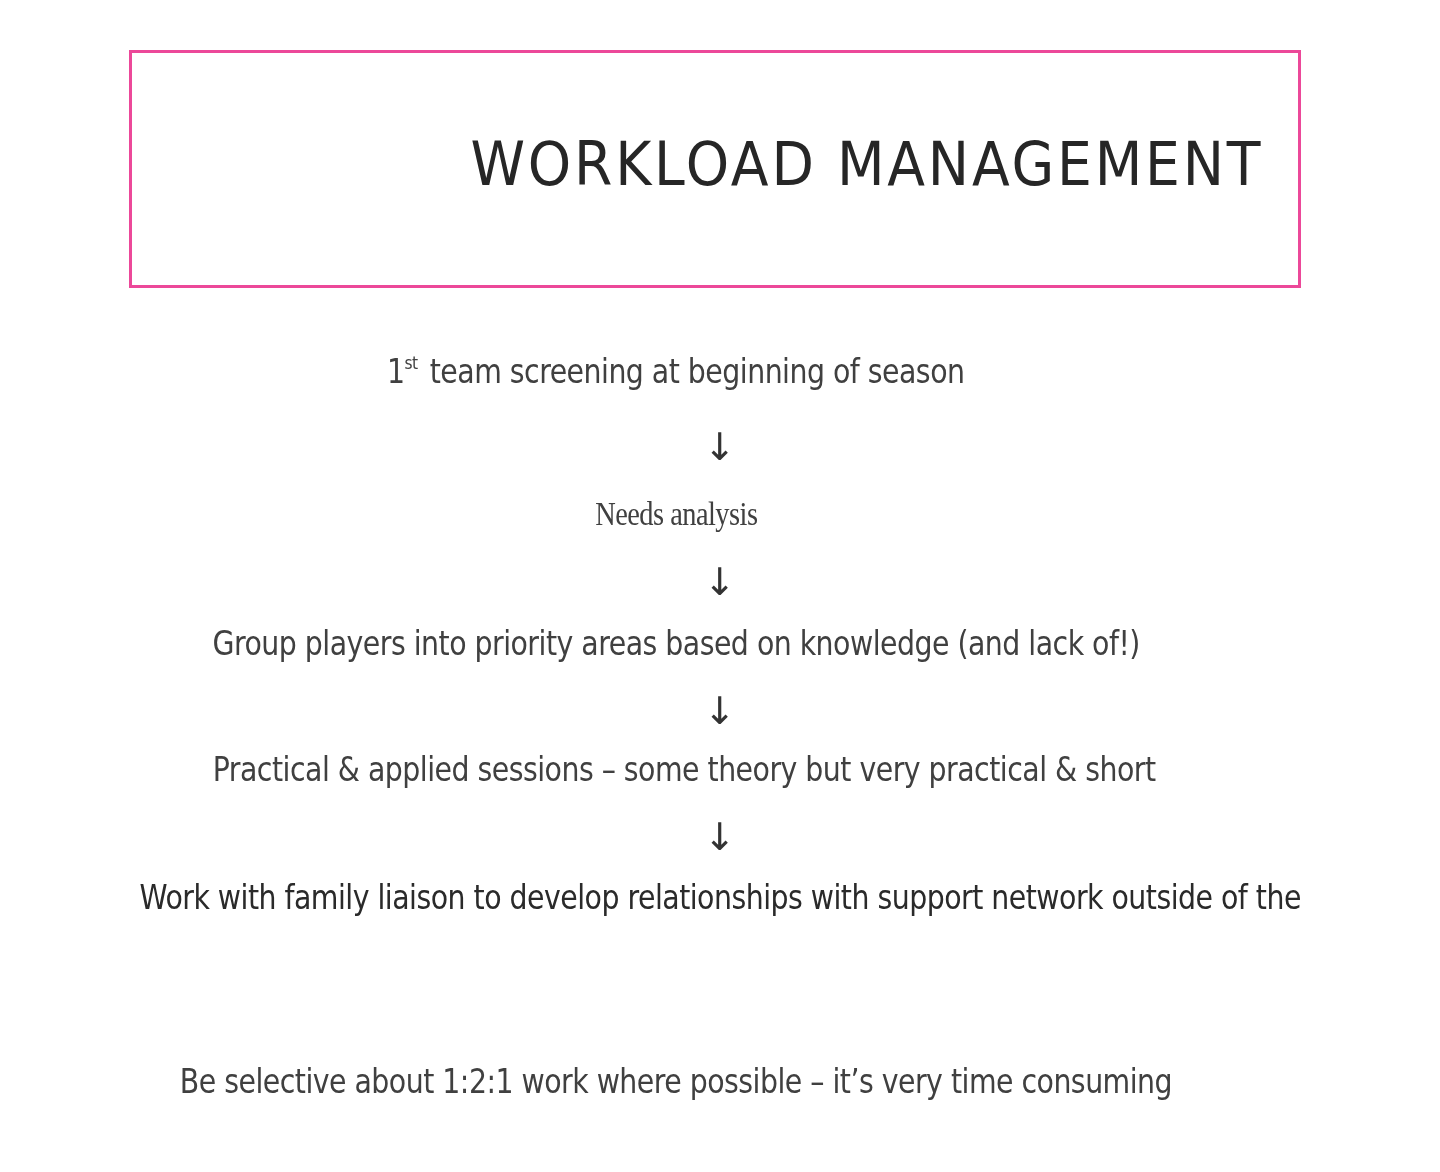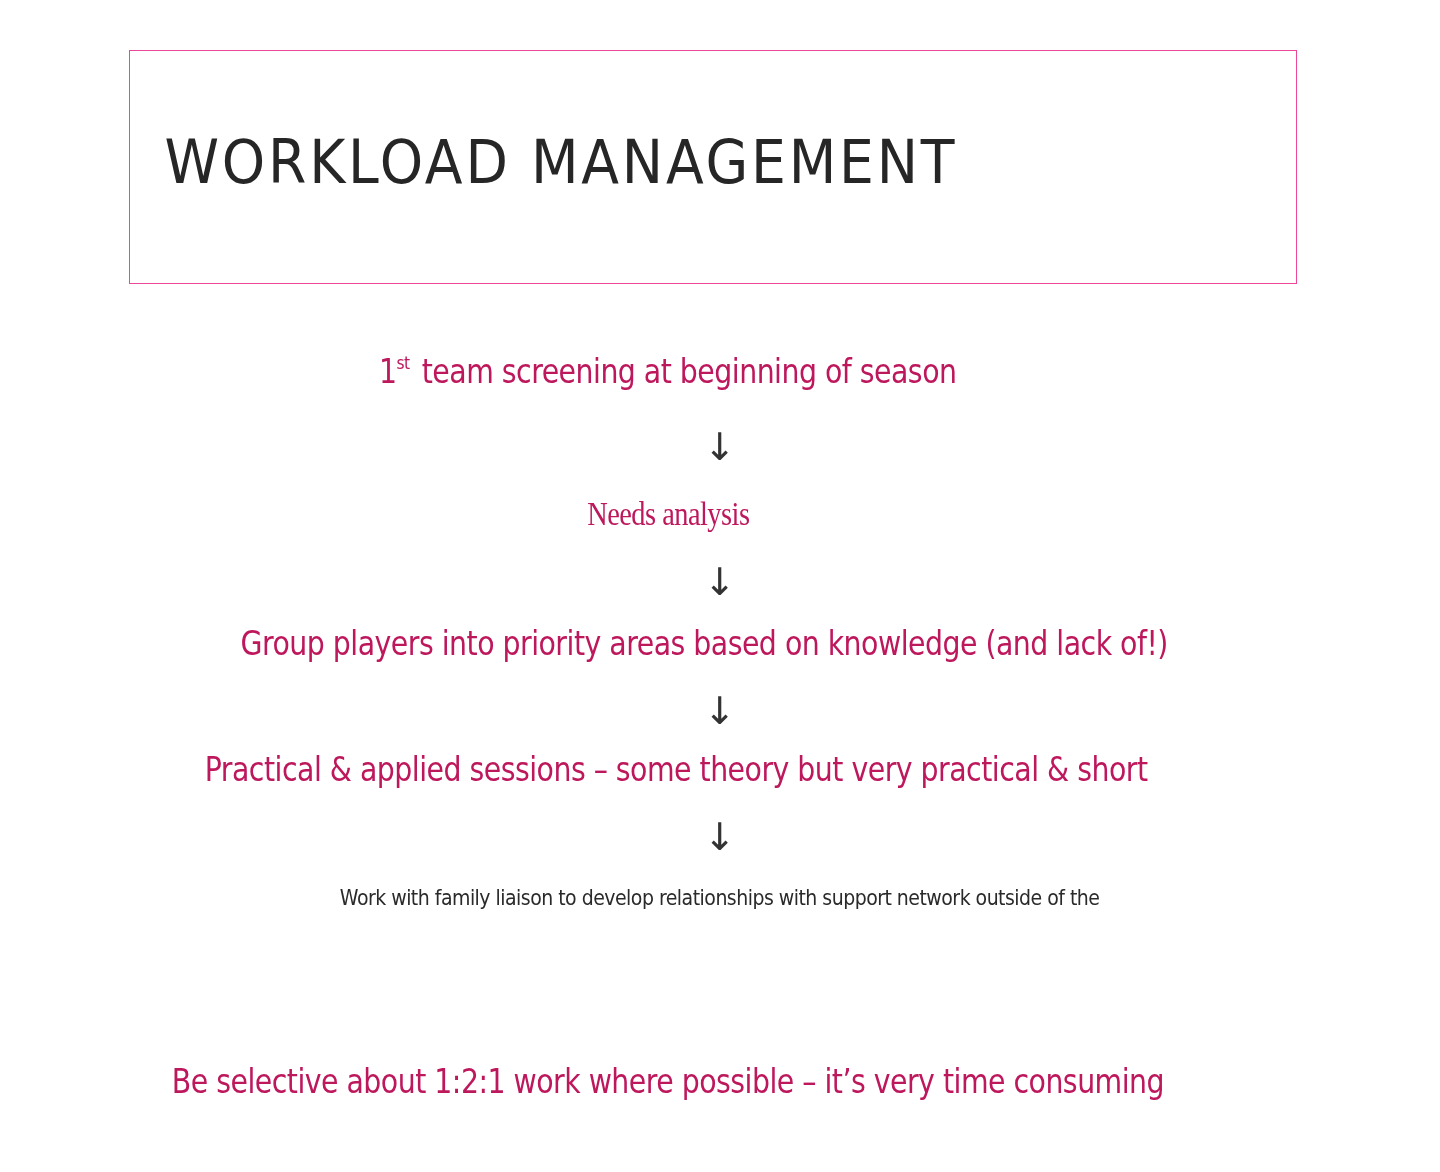--- a/index.html
+++ b/index.html
@@ -14,43 +14,43 @@
       overflow: hidden;
       font-family: "DejaVu Sans", sans-serif;
       color: #2a2a2a;
     }
     .title-box {
       position: absolute;
       left: 129px;
       top: 50px;
       width: 1166px;
       height: 232px;
-      border: 1px solid #ec4899;
+      border: 3px solid #ec4899;
       box-sizing: content-box;
       display: flex;
       align-items: center;
-      justify-content: flex-start;
+      justify-content: flex-end;
     }
     .title-text {
       font-family: "DejaVu Sans", sans-serif;
       font-size: 60px;
       letter-spacing: 3px;
       color: #262626;
       font-weight: normal;
       transform: scaleX(0.92);
       margin-top: -10px;
     }
     .line {
       position: absolute;
-      left: 0;
+      left: 8px;
       width: 1336px;
       text-align: center;
       font-family: "DejaVu Sans", sans-serif;
       font-size: 33px;
-      color: #be185d;
+      color: #404040;
       letter-spacing: -0.6px;
       white-space: nowrap;
     }
     .line .cond {
       display: inline-block;
       transform: scaleX(0.86);
       transform-origin: center;
     }
     .arrow {
       position: absolute;
@@ -66,21 +66,21 @@
       font-size: 18px;
       vertical-align: 14px;
       margin-right: 14px;
     }
     .wrap-line {
       position: absolute;
       left: 0;
       width: 1440px;
       text-align: center;
       font-family: "DejaVu Sans", sans-serif;
-      font-size: 22px;
+      font-size: 33px;
       line-height: 36px;
       color: #2a2a2a;
       letter-spacing: -0.6px;
     }
     .wrap-line .cond {
       display: inline-block;
       transform: scaleX(0.86);
       transform-origin: center;
       white-space: nowrap;
     }
@@ -99,21 +99,21 @@
 </div>
 
 <div class="arrow" style="top:428px;">↓</div>
 
 <div class="line" style="top:496px;font-family:Liberation Serif, serif;">
   <span class="cond">Needs analysis</span>
 </div>
 
 <div class="arrow" style="top:563px;">↓</div>
 
-<div class="line" style="top:624px;margin-left:36px;">
+<div class="line" style="top:624px;">
   <span class="cond">Group players into priority areas based on knowledge (and lack of!)</span>
 </div>
 
 <div class="arrow" style="top:692px;">↓</div>
 
 <div class="line" style="top:750px;margin-left:8px;">
   <span class="cond">Practical &amp; applied sessions – some theory but very practical &amp; short</span>
 </div>
 
 <div class="arrow" style="top:818px;">↓</div>

